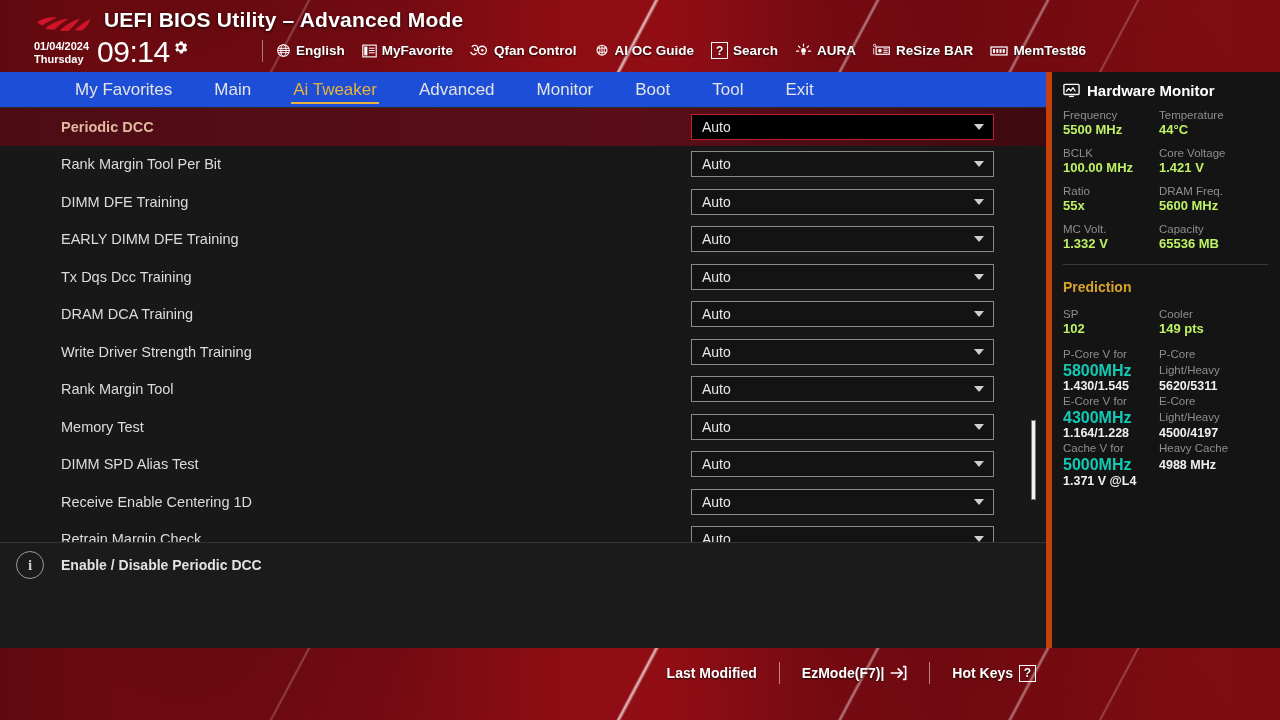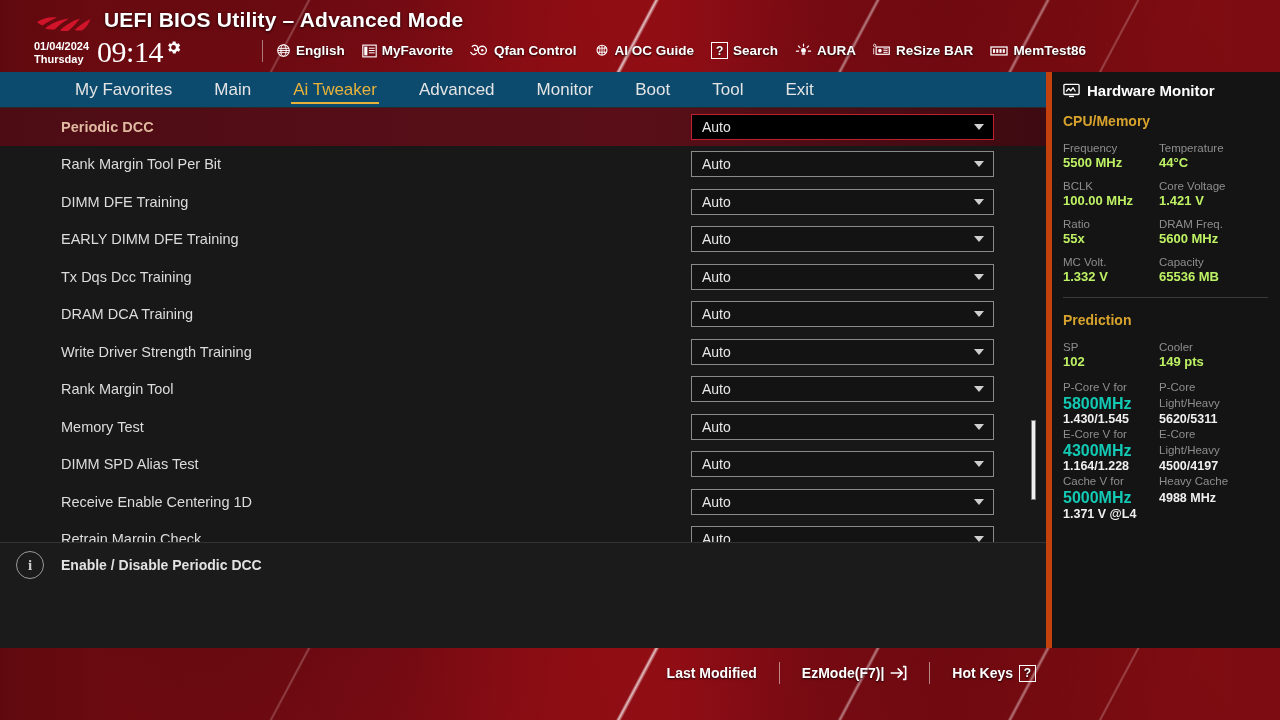--- a/index.html
+++ b/index.html
@@ -41,40 +41,40 @@
   #title {
     position:absolute; left:88px; top:8px;
     font-size:21px; font-weight:600; color:#fff; letter-spacing:.2px;
     text-shadow:0 1px 3px rgba(0,0,0,.8);
   }
   #datetime { position:absolute; left:18px; top:38px; display:flex; align-items:flex-start; }
   .dt-date { font-size:11px; line-height:13px; color:#fff; font-weight:600; padding-top:2px; }
   .dt-day  { font-size:11px; line-height:13px; color:#fff; font-weight:600; }
   #clock {
     font-size:30px; line-height:28px; font-weight:400; color:#fff;
-    margin-left:8px; letter-spacing:-.5px;font-family:Liberation Serif, serif;
+    margin-left:8px; letter-spacing:-.5px;
   }
   #gear-btn { margin-left:2px; margin-top:1px; }
 
   #toolbar {
     position:absolute; left:260px; top:42px;
     display:flex; align-items:center; gap:17px;
     font-size:13.5px; font-weight:600; color:#fff;
     text-shadow:0 1px 2px rgba(0,0,0,.85);
   }
   .tb-item { display:flex; align-items:center; gap:5px; white-space:nowrap; cursor:pointer; }
   #toolbar-divider {
     position:absolute; left:246px; top:40px; width:1px; height:22px;
     background:rgba(255,255,255,.45);
   }
 
   
   #navbar {
     position:absolute; top:72px; left:0; width:1280px; height:36px;
-    background:#0c4a6e; border-bottom:1px solid #2a2a2a;
+    background:#1d4ed8; border-bottom:1px solid #2a2a2a;
   }
   #navtabs { display:flex; align-items:center; height:36px; padding-left:54px; gap:0; }
   .nav-tab {
     font-size:17px; color:#e4e4e4; padding:0 21px; line-height:36px;
     cursor:pointer; position:relative; white-space:nowrap;
   }
   .nav-tab.active { color:#e8b23a; }
   .nav-tab.active::after {
     content:""; position:absolute; left:19px; right:19px; bottom:4px;
     height:2px; background:#e8b23a;
@@ -384,21 +384,20 @@
   <div id="hwmon">
     <div id="hw-title">
       <svg width="17" height="15" viewBox="0 0 24 20">
         <rect x="1.3" y="1.3" width="21.4" height="14.4" rx="1.4" fill="none" stroke="#fff" stroke-width="1.9"></rect>
         <path d="M4.4 11.4l3.6-4.2 3 3.2 3.2-4.4 3.4 5.4" fill="none" stroke="#fff" stroke-width="1.7" stroke-linejoin="round"></path>
         <path d="M8.6 18.4h6.8" stroke="#fff" stroke-width="1.8"></path>
       </svg>
       <span>Hardware Monitor</span>
     </div>
 
-    <div class="hw-section">CPU/Memory</div>
     <div class="hw-grid" id="hw-cpu-grid">
         <div class="hw-lbl">Frequency</div>
         <div class="hw-lbl">Temperature</div>
         <div class="hw-val">5500 MHz</div>
         <div class="hw-val">44°C</div>
         <div class="hw-lbl">BCLK</div>
         <div class="hw-lbl">Core Voltage</div>
         <div class="hw-val">100.00 MHz</div>
         <div class="hw-val">1.421 V</div>
         <div class="hw-lbl">Ratio</div>

